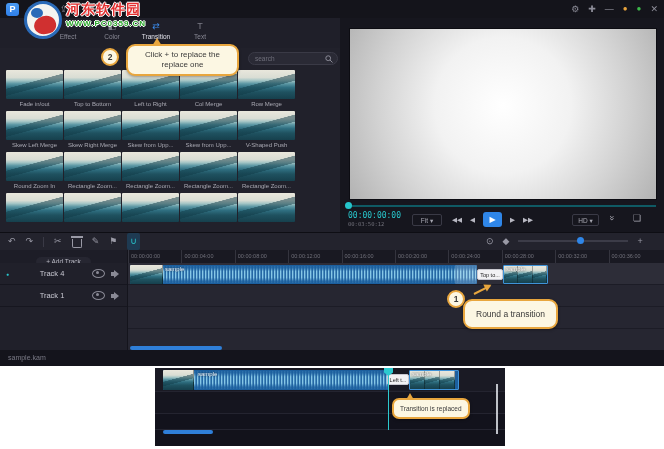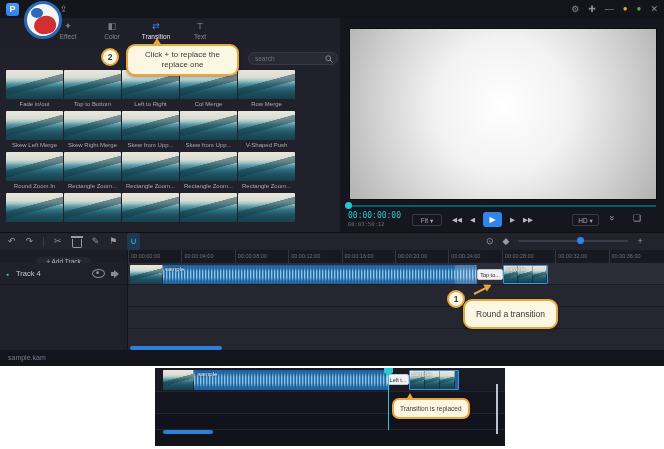--- a/index.html
+++ b/index.html
@@ -64,21 +64,21 @@
   .zoom-handle{position:absolute;left:59px;top:-3px;width:7px;height:7px;border-radius:50%;background:#2f86e8;}
 
   .add-track-cell{position:absolute;left:0;top:250px;width:128px;height:13px;background:#1d1d27;border-right:1px solid #14141c;box-sizing:border-box;text-align:center;}
   .add-track-btn{display:inline-block;margin-top:1px;background:#262631;border-radius:6px;color:#b8b8c2;font-size:6.5px;line-height:10px;padding:0 10px;}
   .ruler{position:absolute;left:128px;top:250px;width:536px;height:13px;background:#191922;display:flex;overflow:hidden;}
   .tick{width:53.4px;flex:0 0 53.4px;font-size:5.5px;line-height:13px;color:#70707a;border-left:1px solid #34343e;padding-left:2px;box-sizing:border-box;white-space:nowrap;overflow:hidden;}
 
   .track-headers{position:absolute;left:0;top:263px;width:128px;height:87px;background:#20202a;border-right:1px solid #14141c;box-sizing:border-box;overflow:hidden;}
   .track-header{height:22px;border-bottom:1px solid #16161f;display:flex;align-items:center;padding:0 8px 0 6px;box-sizing:border-box;gap:4px;}
   .tdot{color:#28c7cd;font-size:5px;width:6px;}
-  .tname{color:#c8c8d2;font-size:7.5px;flex:1;}
+  .tname{color:#c8c8d2;font-size:7.5px;flex:1;text-align:center;}
   .eye{width:11px;height:7px;border:1px solid #8a8a96;border-radius:50%;display:inline-block;position:relative;}
   .eye::after{content:"";position:absolute;width:3px;height:3px;background:#8a8a96;border-radius:50%;top:1px;left:3px;}
   .spk{width:0;height:0;border-top:4px solid transparent;border-bottom:4px solid transparent;border-left:5px solid #8a8a96;display:inline-block;position:relative;margin-left:5px;}
   .spk::before{content:"";position:absolute;left:-8px;top:-2px;width:3px;height:4px;background:#8a8a96;}
 
   .track-lanes{position:absolute;left:128px;top:263px;width:536px;height:87px;background:#262631;overflow:hidden;}
   .lane{height:22px;border-bottom:1px solid #1c1c26;box-sizing:border-box;}
   .lane1{background:rgba(255,255,255,.035);}
 
   .clip{position:absolute;background:#1c5f9e;border-radius:1px;overflow:hidden;}
@@ -355,20 +355,26 @@
 
         <div class="track-header">
           <span class="tdot">●</span>
           <span class="tname">Track 4</span>
           <span class="eye"></span>
           <span class="spk"></span>
         </div>
 
 
 
+        <div class="track-header">
+          <span class="tdot"></span>
+          <span class="tname">Track 1</span>
+          <span class="eye"></span>
+          <span class="spk"></span>
+        </div>
       </div>
 
     <div class="track-lanes">
       <div class="lane lane1"></div>
       <div class="lane"></div>
       <div class="lane"></div>
       <div class="lane"></div>
     </div>
 
     <div class="clip clip-a">
@@ -418,15 +424,19 @@
 
   <div class="callout" id="callout-step1">Round a transition</div>
   <div class="badge" id="badge-1">1</div>
   <div class="arrow-line" id="arrow1"></div>
   <div id="arrow1-head"></div>
 
   <div class="callout" id="callout-replaced">Transition is replaced</div>
 
   <div class="watermark">
     <div class="wm-logo"></div>
+    <div class="wm-text">
+      <div class="wm-title">河东软件园</div>
+      <div class="wm-url">WWW.PC0359.CN</div>
+    </div>
   </div>
 
 </div>
 
 </body></html>

